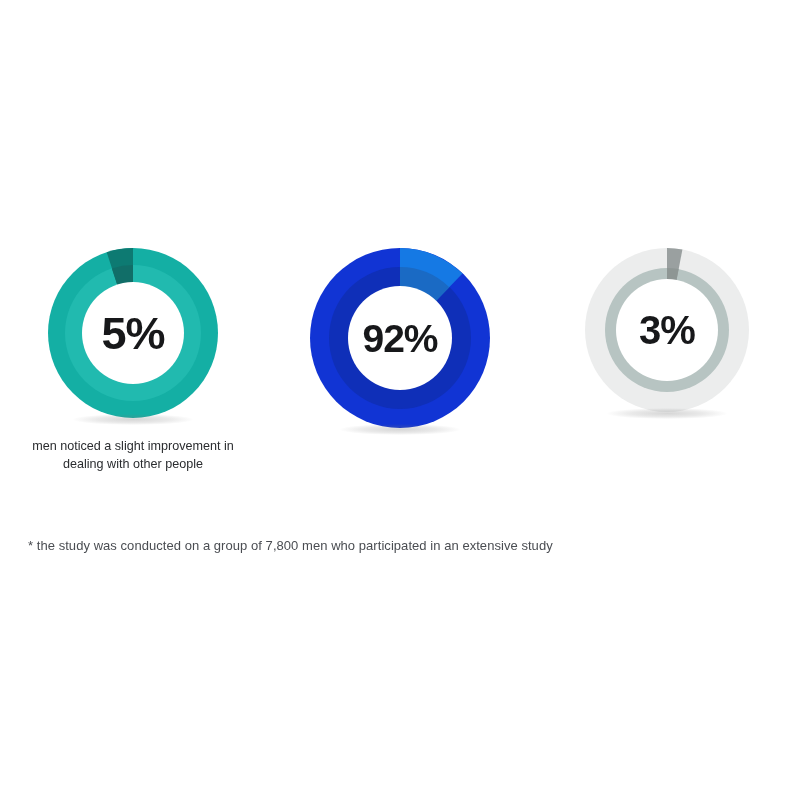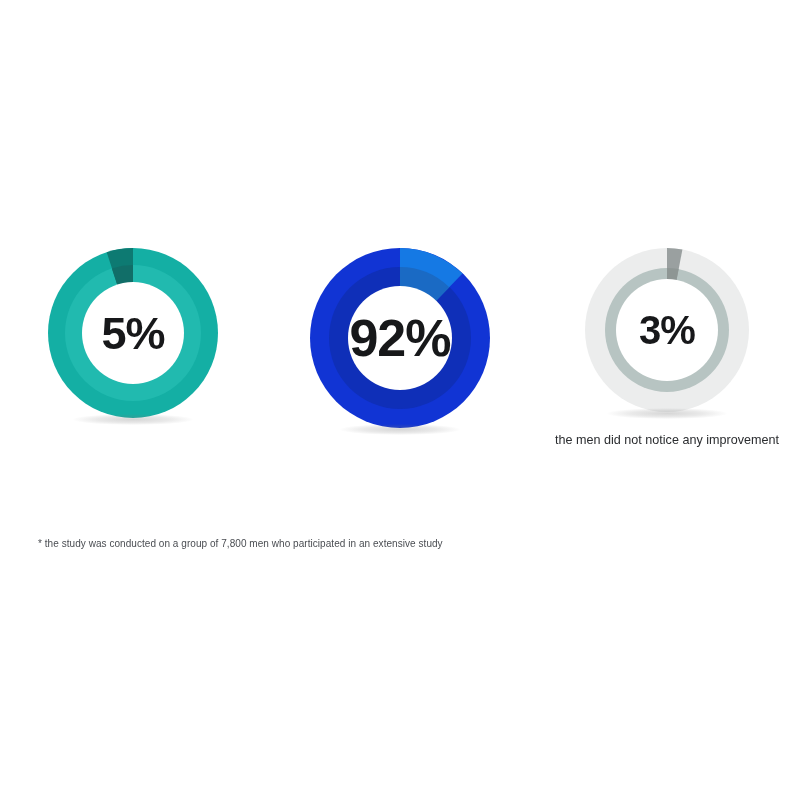--- a/index.html
+++ b/index.html
@@ -78,38 +78,38 @@
     display: flex;
     align-items: center;
     justify-content: center;
     color: #17181a;
     font-weight: 700;
     letter-spacing: -1px;
     line-height: 1;
     pointer-events: none;
   }
   .pct-teal  { font-size: 45px; }
-  .pct-blue  { font-size: 52px; text-align: center; }
+  .pct-blue  { font-size: 39px; text-align: center; }
   .pct-gray  { font-size: 40px; }
 
   .caption {
     margin-top: 17px;
     width: 230px;
     text-align: center;
     font-size: 12.6px;
     line-height: 1.42;
     color: #2a2c2f;
     font-weight: 400;
   }
 
   .footnote {
     position: absolute;
-    left: 38px;
+    left: 28px;
     top: 538px;
-    font-size: 10px;
+    font-size: 13px;
     color: #4a4d52;
     letter-spacing: 0.05px;
     white-space: nowrap;
   }
 </style>
 </head>
 <body>
 
 <div id="infographic">
 
@@ -124,20 +124,21 @@
           <circle cx="88" cy="88" r="68" fill="#21BAAF"></circle>
 
           <path d="M 88 88 L 88 3 A 85 85 0 0 0 61.7 7.2 Z" fill="#0D7A72"></path>
           <path d="M 88 88 L 88 20 A 68 68 0 0 0 66.9 23.4 Z" fill="#116E68"></path>
 
           <circle cx="88" cy="88" r="51" fill="#ffffff"></circle>
         </svg>
         <div class="pct-label pct-teal">5%</div>
         <div class="donut-shadow"></div>
       </div>
+      <div class="caption">men noticed a slight improvement in dealing with other people</div>
     </div>
 
     <div class="stat-card">
       <div class="donut-wrap">
         <svg class="donut-svg" width="186" height="186" viewBox="0 0 186 186">
 
           <circle cx="93" cy="93" r="90" fill="#1134D4"></circle>
 
           <circle cx="93" cy="93" r="71" fill="#0F2FB8"></circle>
 
@@ -160,20 +161,19 @@
           <circle cx="85" cy="85" r="62" fill="#B7C4C2"></circle>
 
           <path d="M 85 85 L 85 3 A 82 82 0 0 1 100.4 4.5 Z" fill="#9AA0A0"></path>
           <path d="M 85 85 L 85 23 A 62 62 0 0 1 96.6 24.1 Z" fill="#8E9694"></path>
 
           <circle cx="85" cy="85" r="51" fill="#ffffff"></circle>
         </svg>
         <div class="pct-label pct-gray">3%</div>
         <div class="donut-shadow"></div>
       </div>
-      <div class="caption">the men did not notice any improvement</div>
     </div>
 
   </div>
 
   <div class="footnote">* the study was conducted on a group of 7,800 men who participated in an extensive study</div>
 
 </div>
 
 </body></html>

